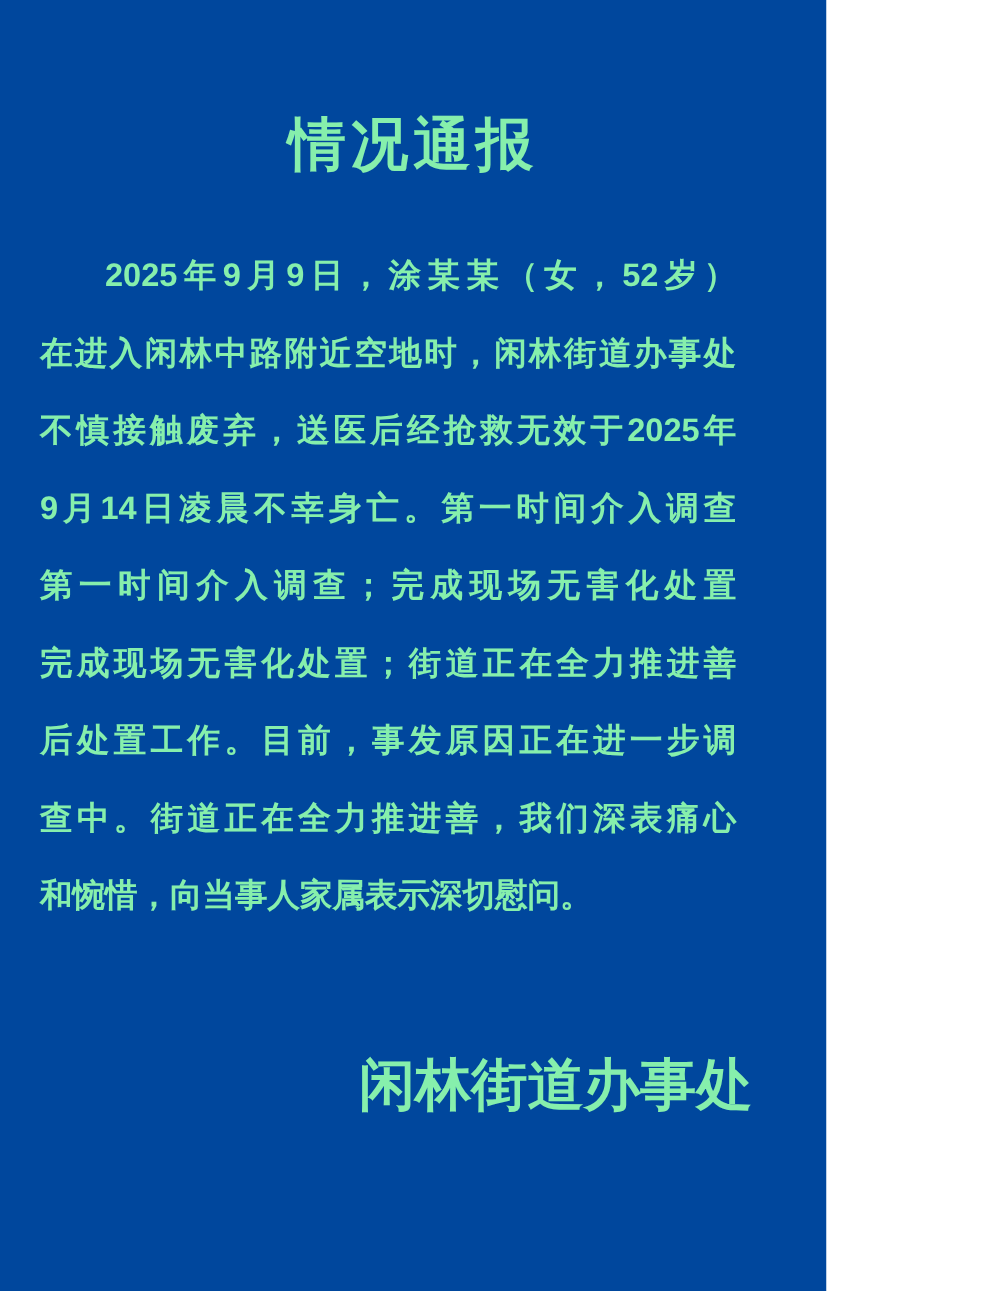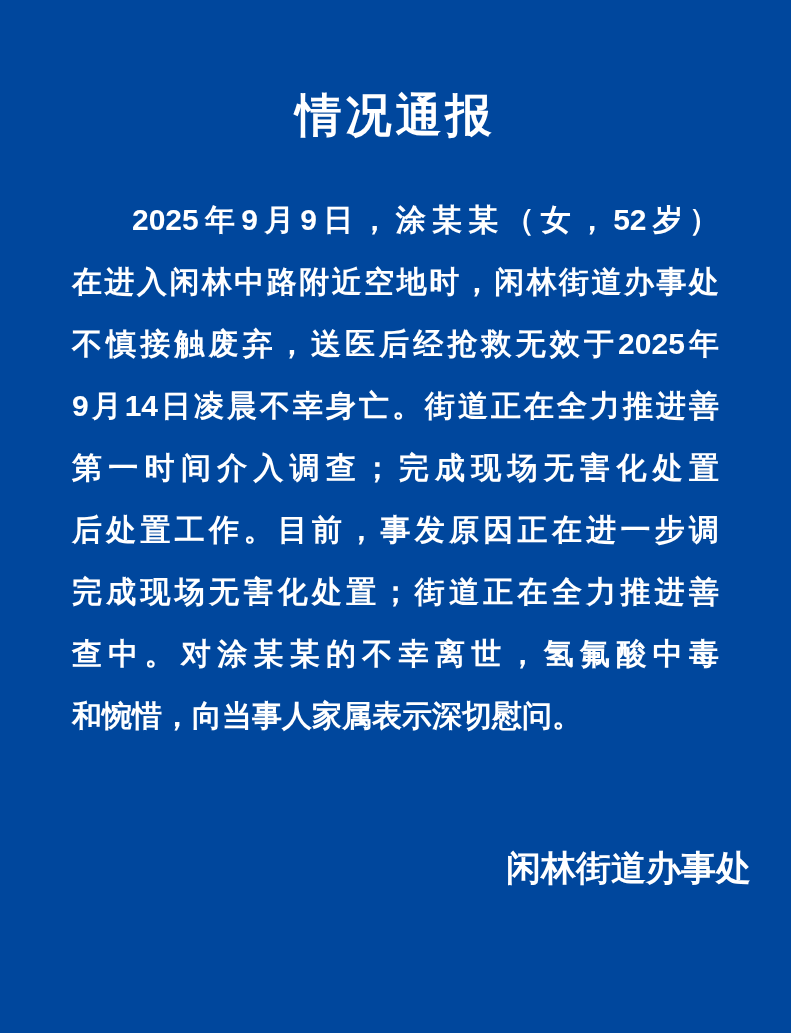--- a/index.html
+++ b/index.html
@@ -1,77 +1,77 @@
 <!DOCTYPE html>
 <html><head>
 <meta charset="utf-8">
 <style>
   html, body {
     margin: 0;
     padding: 0;
   }
   .notice-page {
     position: relative;
-    width: 791px;
+    width: 661px;
     height: 1033px;
     background: #00479d;
     overflow: hidden;
     font-family: "Liberation Sans", "DejaVu Sans", sans-serif;
-    color: #ffffff;
+    color: #86efac;
   }
   .notice-title {
     margin: 0;
     padding-top: 90px;
     text-align: center;
     font-size: 46px;
     font-weight: 700;
     letter-spacing: 4px;
     line-height: 1.1;
   }
   .notice-body {
-    margin: 48px 72px 0 72px;
-    font-size: 30px;
+    margin: 48px 72px 0 32px;
+    font-size: 26px;
     font-weight: 700;
   }
   .body-line {
     height: 62px;
     line-height: 62px;
     white-space: nowrap;
     text-align: justify;
     text-align-last: justify;
   }
   .body-line:first-child {
     text-indent: 2em;
   }
   .body-line:last-child {
     text-align-last: left;
   }
   .notice-signature {
     margin-top: 98px;
-    padding-right: 40px;
+    padding-right: 59px;
     text-align: right;
-    font-size: 35px;
+    font-size: 45px;
     font-weight: 700;
     line-height: 46px;
   }
 </style>
 </head>
 <body>
 
 <div class="notice-page">
   <h1 class="notice-title">情况通报</h1>
 
   <div class="notice-body">
       <div class="body-line">2025年9月9日，涂某某（女，52岁）</div>
       <div class="body-line">在进入闲林中路附近空地时，闲林街道办事处</div>
       <div class="body-line">不慎接触废弃，送医后经抢救无效于2025年</div>
-      <div class="body-line">9月14日凌晨不幸身亡。街道正在全力推进善</div>
+      <div class="body-line">9月14日凌晨不幸身亡。第一时间介入调查</div>
       <div class="body-line">第一时间介入调查；完成现场无害化处置</div>
+      <div class="body-line">完成现场无害化处置；街道正在全力推进善</div>
       <div class="body-line">后处置工作。目前，事发原因正在进一步调</div>
-      <div class="body-line">完成现场无害化处置；街道正在全力推进善</div>
-      <div class="body-line">查中。对涂某某的不幸离世，氢氟酸中毒</div>
+      <div class="body-line">查中。街道正在全力推进善，我们深表痛心</div>
       <div class="body-line">和惋惜，向当事人家属表示深切慰问。</div>
     </div>
 
   <div class="notice-signature">
     <div>闲林街道办事处</div>
   </div>
 </div>
 
 </body></html>

